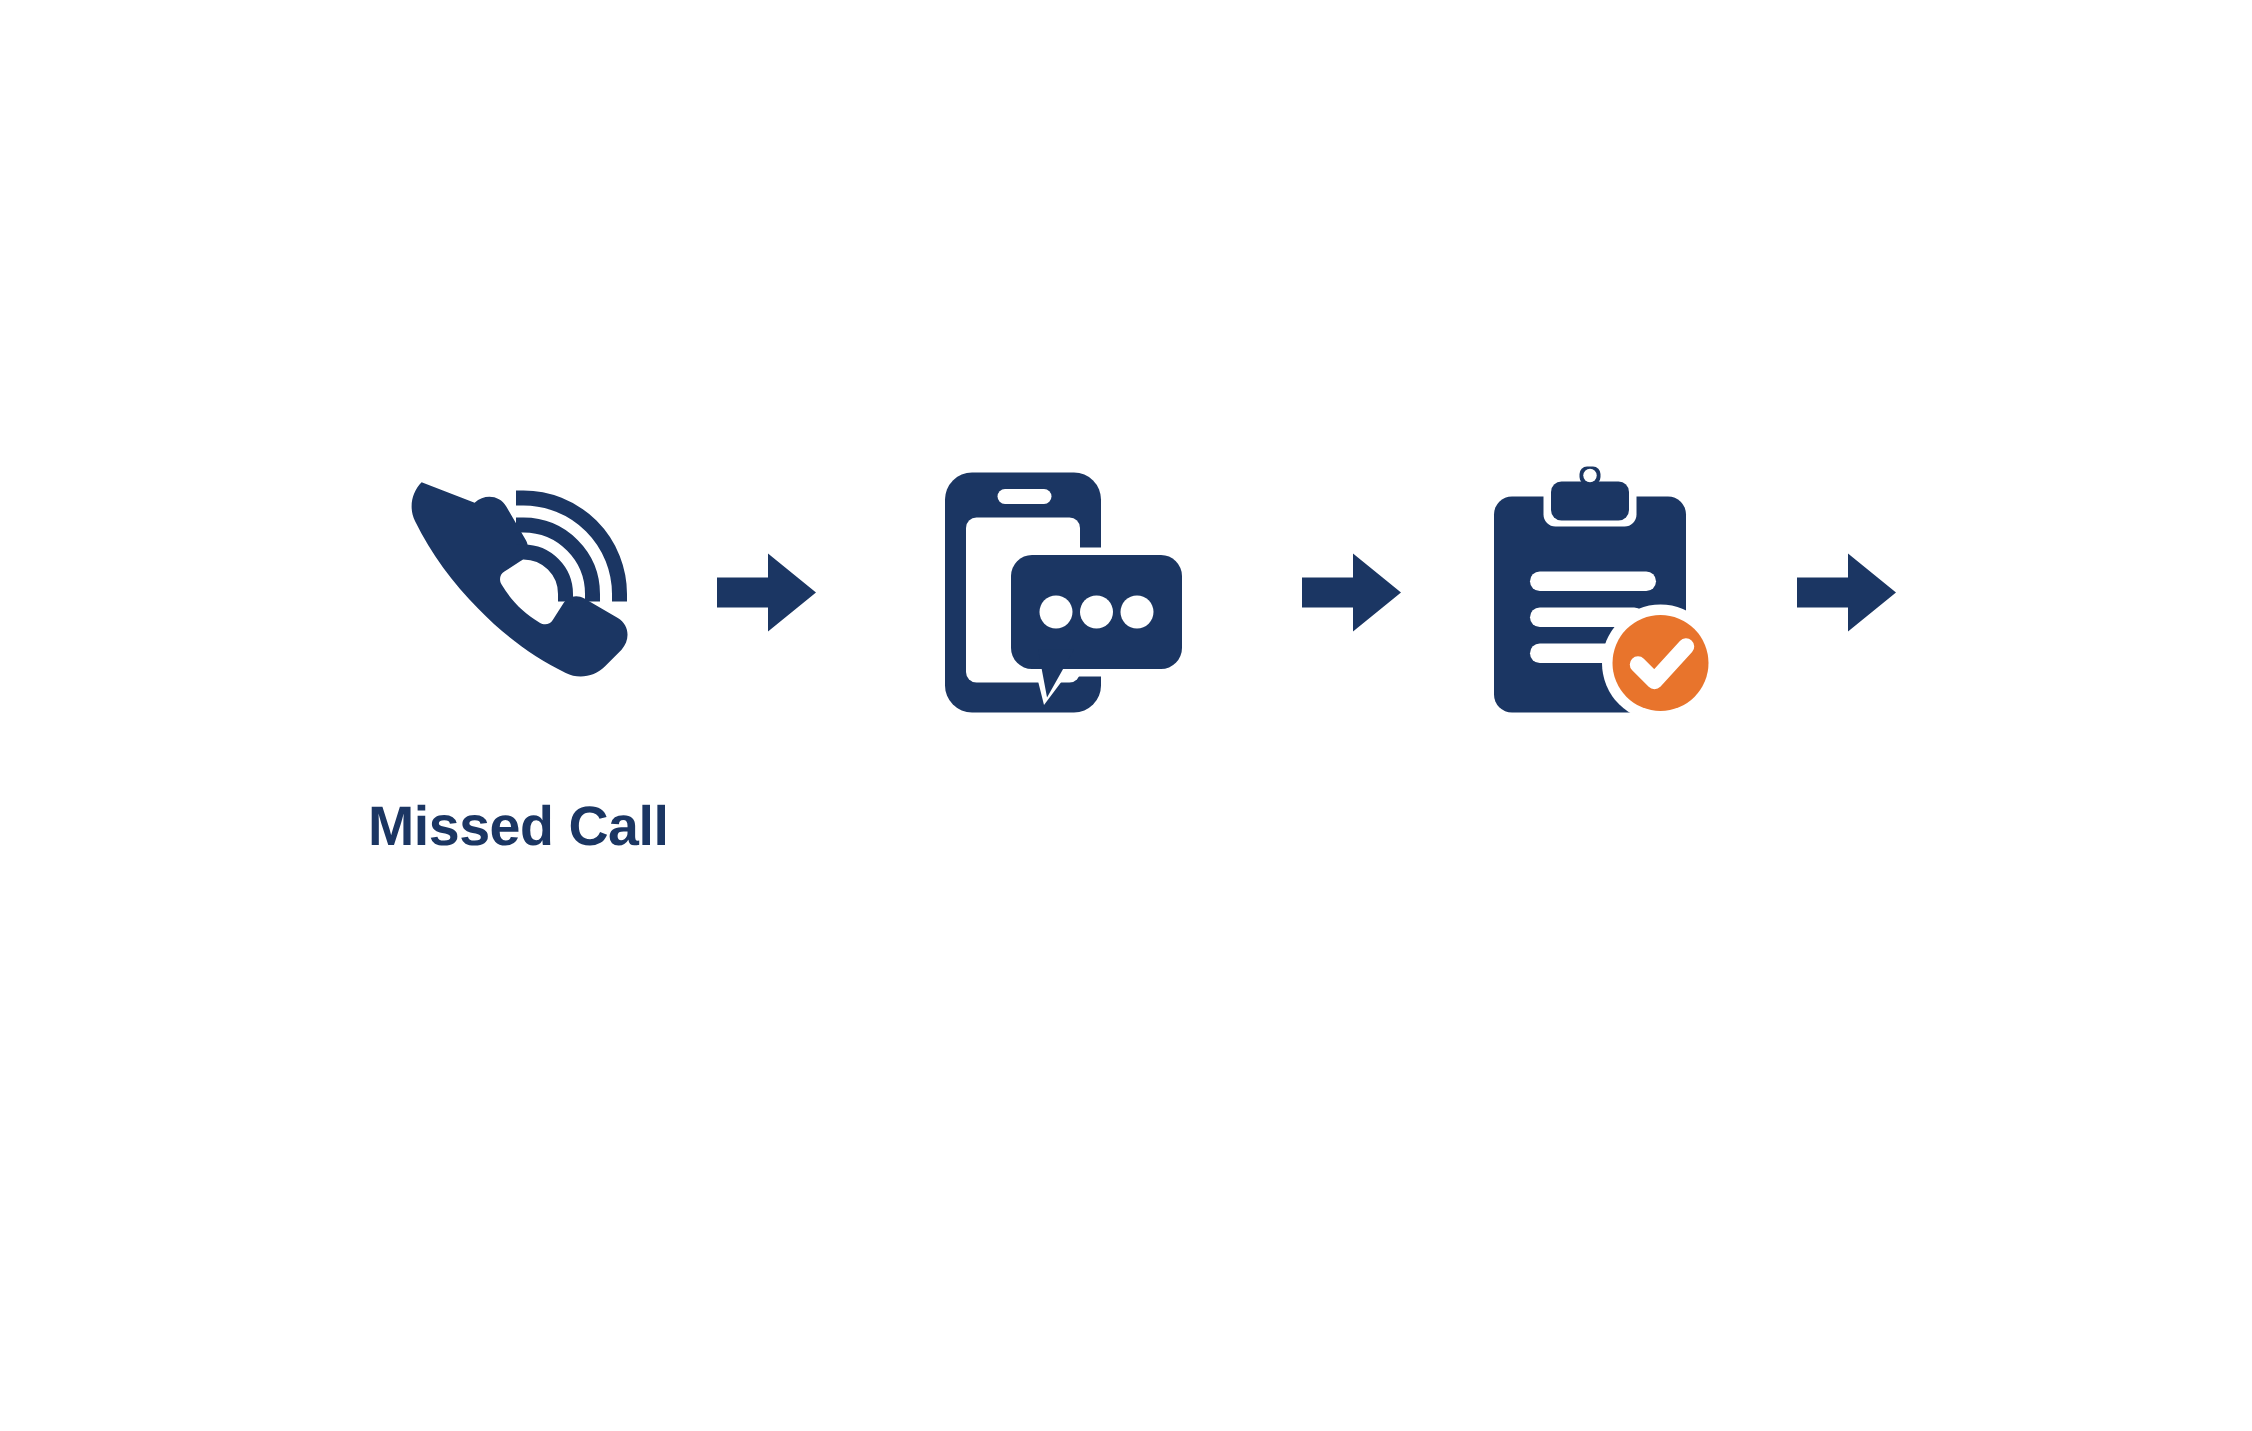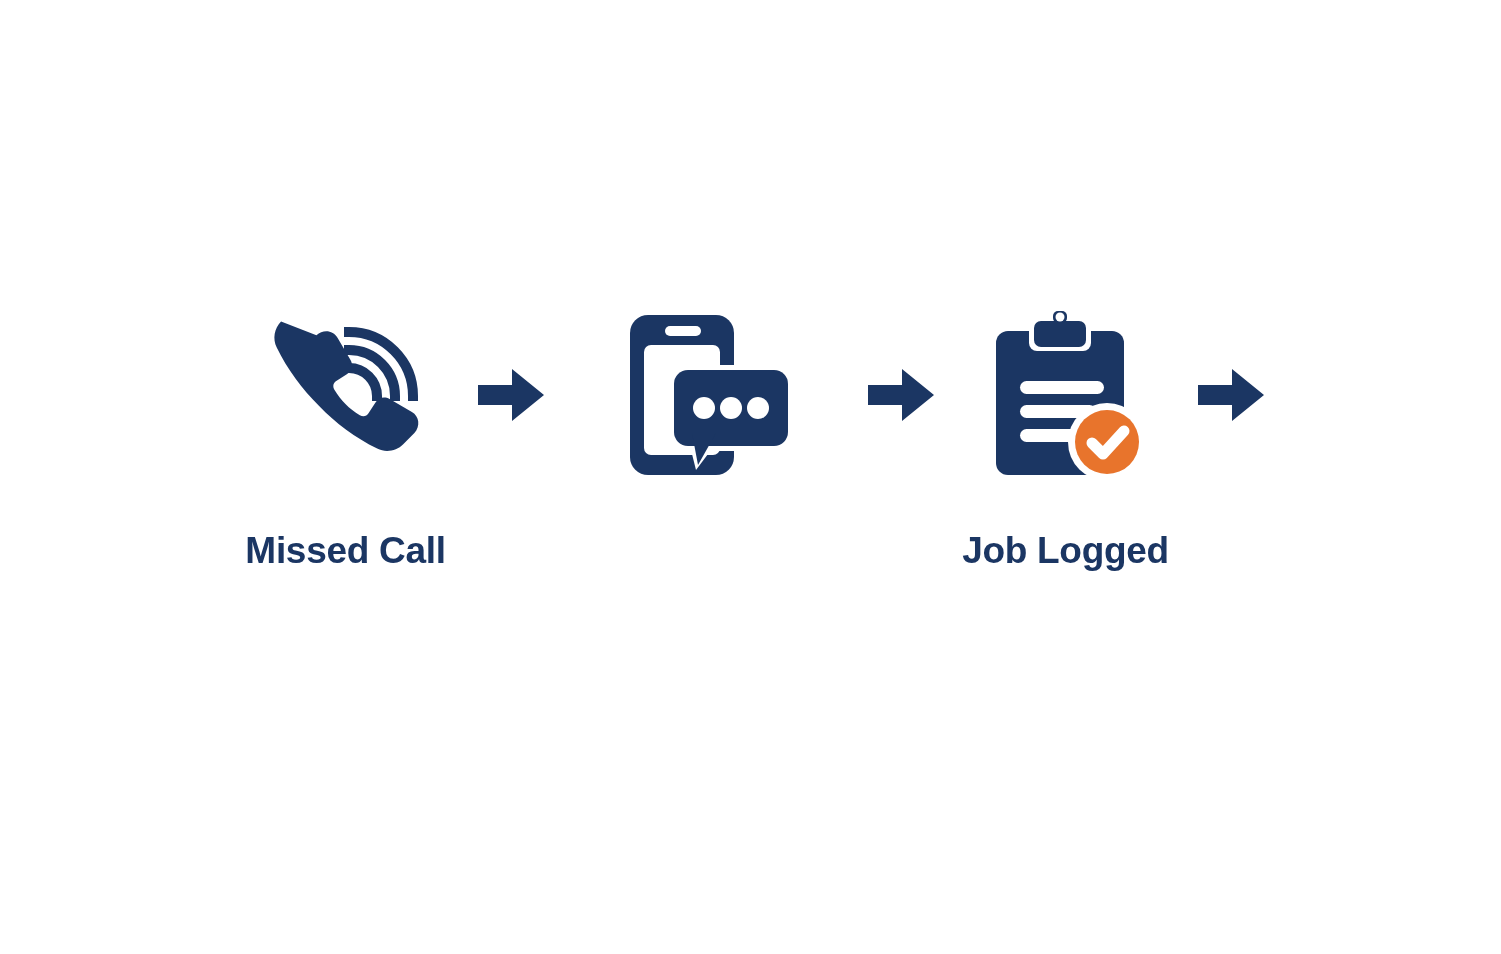--- a/index.html
+++ b/index.html
@@ -167,21 +167,20 @@
 
           <rect x="44" y="76" width="84" height="13" rx="6.5" ry="6.5" fill="#ffffff"></rect>
           <rect x="44" y="100" width="76" height="13" rx="6.5" ry="6.5" fill="#ffffff"></rect>
           <rect x="44" y="124" width="62" height="13" rx="6.5" ry="6.5" fill="#ffffff"></rect>
 
           <circle cx="131" cy="137" r="39" fill="#ffffff"></circle>
           <circle cx="131" cy="137" r="32" fill="#e8742c"></circle>
           <path d="M116 138 L127 149 L148 126" fill="none" stroke="#ffffff" stroke-width="11" stroke-linecap="round" stroke-linejoin="round"></path>
         </svg>
       </div>
-      <div class="step-label">Job Logged</div>
     </div>
 
     <div class="arrow">
       <svg width="66" height="56" viewBox="0 0 66 56" aria-hidden="true">
         <path d="M0 18 L34 18 L34 2 L66 28 L34 54 L34 38 L0 38 Z" fill="#1b3663"></path>
       </svg>
     </div>
 
 
   </div>

